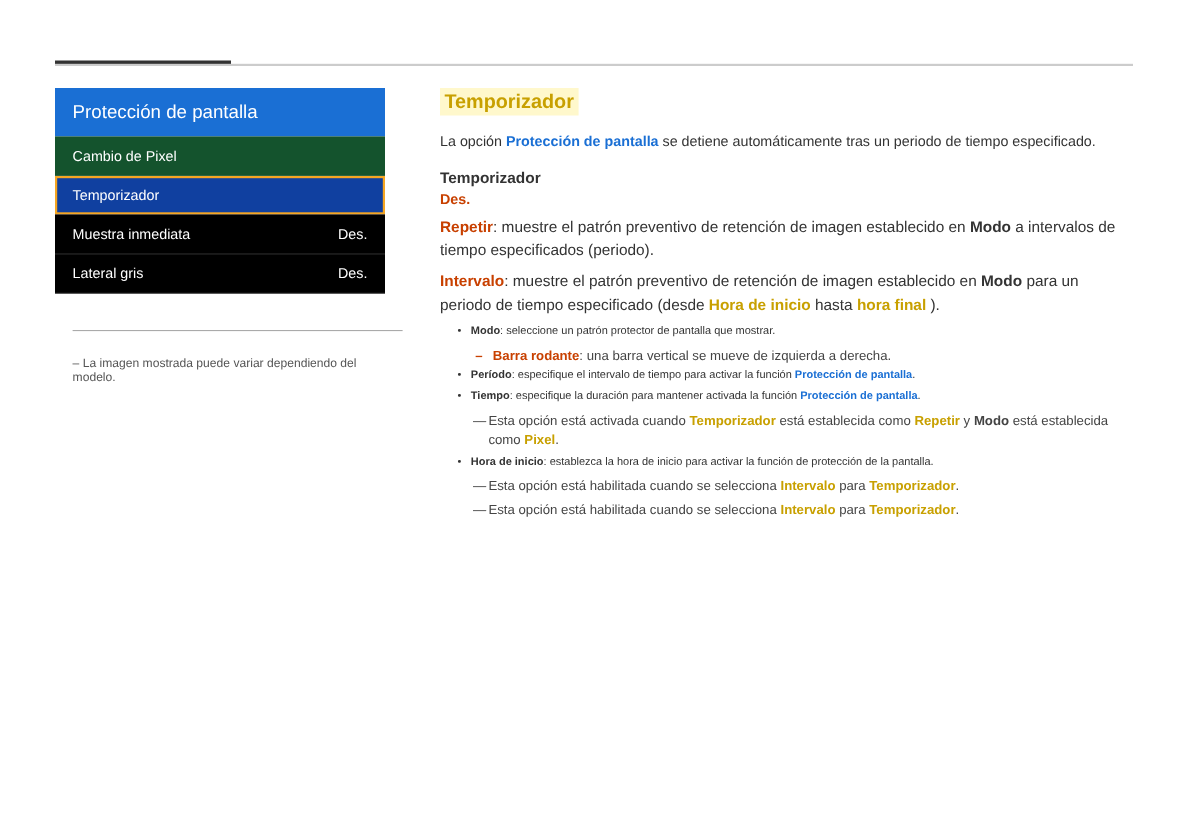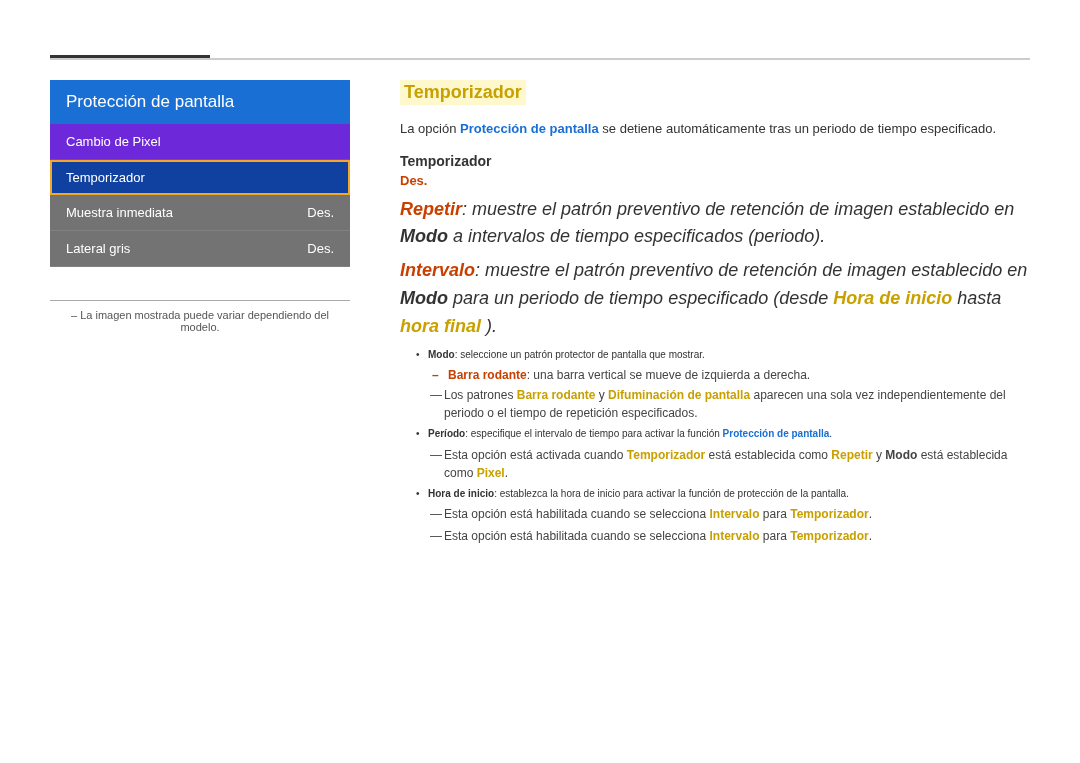--- a/index.html
+++ b/index.html
@@ -40,52 +40,51 @@
 
     .panel-title {
       background: #1a6fd4;
       color: white;
       font-size: 17px;
       padding: 12px 16px;
       font-weight: normal;
     }
 
     .menu-item {
-      background: #6d28d9;
+      background: #14532d;
       color: white;
       padding: 10px 16px;
       font-size: 13px;
       display: flex;
       justify-content: space-between;
       align-items: center;
       border-bottom: 1px solid rgba(255,255,255,0.1);
     }
 
     .menu-item.active {
       background: #1040a0;
       border: 2px solid #f5a623;
       padding: 8px 14px;
     }
 
     .menu-item.light {
-      background: #737373;
+      background: #000000;
     }
 
     .menu-value {
       font-size: 13px;
     }
 
     .note-section {
       position: absolute;
       top: 300px;
-      left: 50px;
+      left: 66px;
       width: 300px;
       border-top: 1px solid #aaa;
-      padding-top: 8px;
-      text-align: center;
+      padding-top: 24px;
     }
 
     .dash-note {
       font-size: 11px;
       color: #555;
     }
 
     .right-panel {
       position: absolute;
       top: 80px;
@@ -126,25 +125,24 @@
     }
 
     .status-des {
       color: #c84000;
       font-weight: bold;
       font-size: 13px;
       margin-bottom: 8px;
     }
 
     .content-para {
-      font-size: 18px;
+      font-size: 14px;
       color: #333;
       line-height: 1.55;
       margin-bottom: 6px;
-      font-style: italic;
     }
 
     .indent-block {
       margin-left: 16px;
       font-size: 12px;
       color: #444;
       line-height: 1.5;
       border-left: none;
       margin-bottom: 4px;
       padding-left: 8px;
@@ -259,28 +257,28 @@
 
 
   
   <div class="bullet-section">
     <div class="bullet-item">
       <span class="bold">Modo</span><span>: seleccione un patrón protector de pantalla que mostrar.</span>
     </div>
     <div class="sub-bullet">
       <span class="bold red-orange">Barra rodante</span><span>: una barra vertical se mueve de izquierda a derecha.</span>
     </div>
-    <div class="note-indent">
-      <span>Los patrones </span><span class="bold orange">Barra rodante</span><span> y </span><span class="bold orange">Difuminación de pantalla</span><span> aparecen una sola vez independientemente del periodo o el tiempo de repetición especificados.</span>
-    </div>
 
     <div class="bullet-item">
       <span class="bold">Período</span><span>: especifique el intervalo de tiempo para activar la función </span><span class="bold-link">Protección de pantalla</span><span>.</span>
     </div>
 
+    <div class="bullet-item">
+      <span class="bold">Tiempo</span><span>: especifique la duración para mantener activada la función </span><span class="bold-link">Protección de pantalla</span><span>.</span>
+    </div>
     <div class="note-indent">
       <span>Esta opción está activada cuando </span><span class="orange bold">Temporizador</span><span> está establecida como </span><span class="orange bold">Repetir</span><span> y </span><span class="bold">Modo</span><span> está establecida como </span><span class="orange bold">Pixel</span><span>.</span>
     </div>
 
     <div class="bullet-item">
       <span class="bold">Hora de inicio</span><span>: establezca la hora de inicio para activar la función de protección de la pantalla.</span>
     </div>
     <div class="note-indent">
       <span>Esta opción está habilitada cuando se selecciona </span><span class="orange bold">Intervalo</span><span> para </span><span class="orange bold">Temporizador</span><span>.</span>
     </div>

